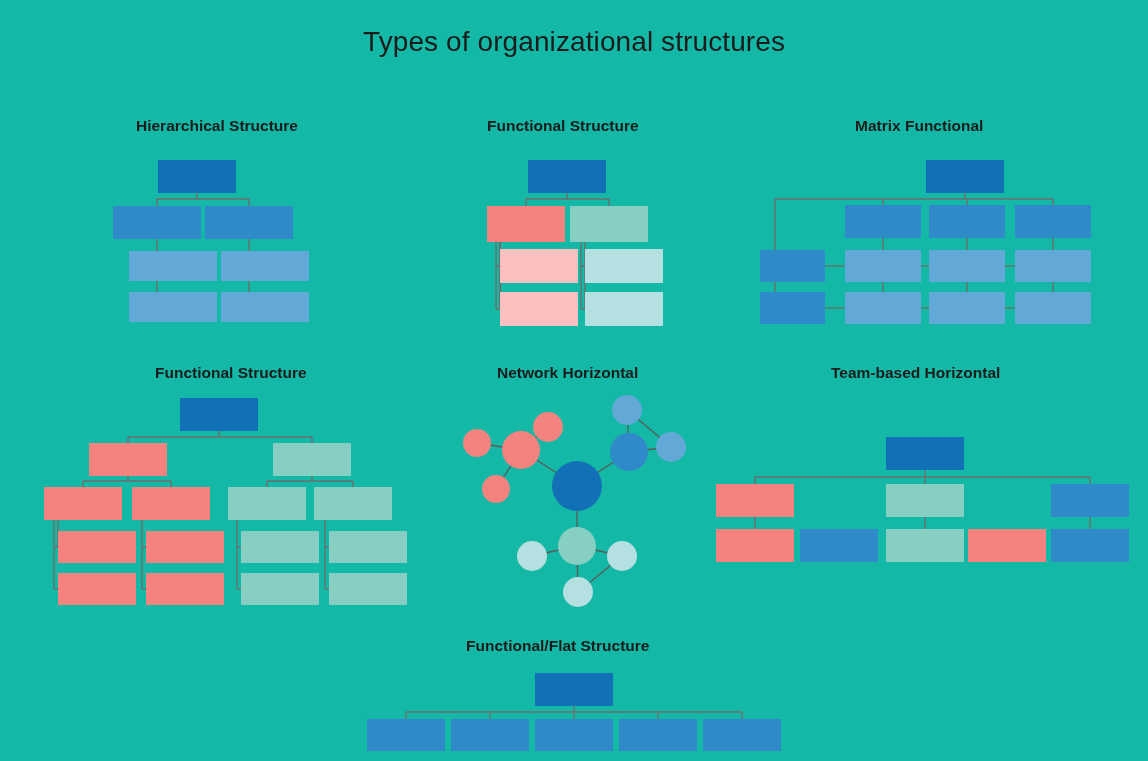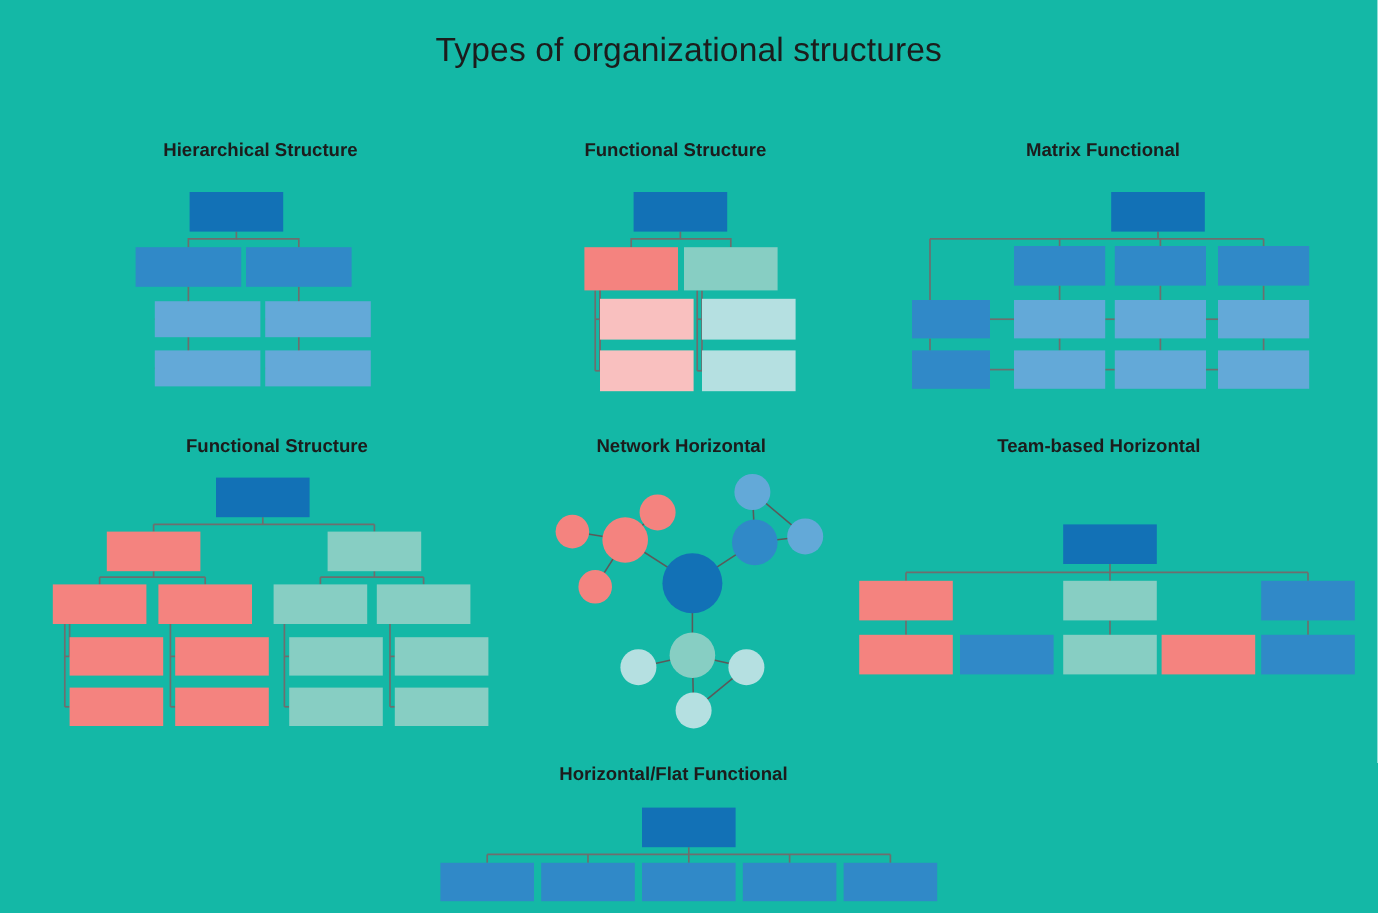--- a/index.html
+++ b/index.html
@@ -199,21 +199,21 @@
       <line x1="755" y1="477" x2="755" y2="484"></line>
       <line x1="925" y1="477" x2="925" y2="484"></line>
       <line x1="1090" y1="477" x2="1090" y2="484"></line>
       <line x1="755" y1="517" x2="755" y2="529"></line>
       <line x1="925" y1="517" x2="925" y2="529"></line>
       <line x1="1090" y1="517" x2="1090" y2="529"></line>
     </svg>
   </div>
 
   <div class="panel">
-    <div class="panel-title" style="left: 466px; top: 637px; transform: translateX(0px);">Horizontal/Flat Functional</div>
+    <div class="panel-title" style="left: 466px; top: 637px; transform: translateX(0px);">Functional/Flat Structure</div>
     <svg class="links" width="1148" height="761">
       <polyline points="574,706 574,712"></polyline>
       <line x1="406" y1="712" x2="742" y2="712"></line>
       <line x1="406" y1="712" x2="406" y2="719"></line>
       <line x1="490" y1="712" x2="490" y2="719"></line>
       <line x1="574" y1="712" x2="574" y2="719"></line>
       <line x1="658" y1="712" x2="658" y2="719"></line>
       <line x1="742" y1="712" x2="742" y2="719"></line>
     </svg>
   </div>

